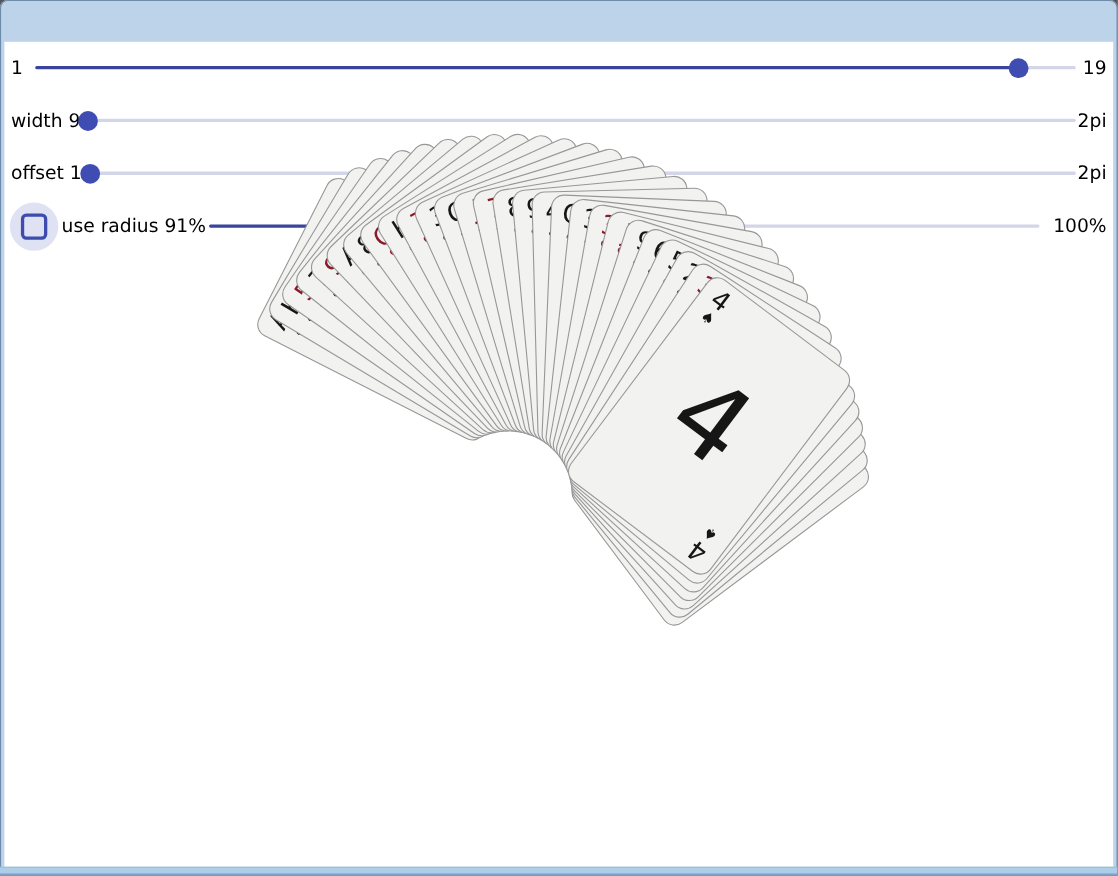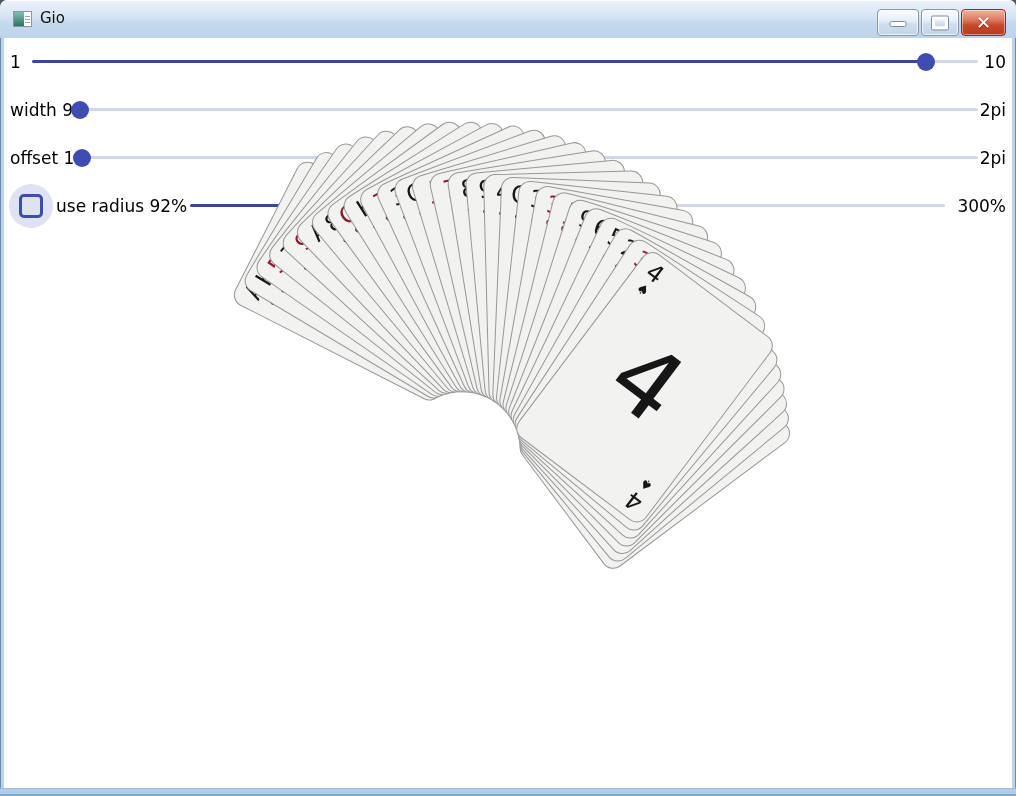--- a/index.html
+++ b/index.html
@@ -73,66 +73,46 @@
     font-size:97px; line-height:97px; font-weight:500;
   }
   .red { color:#8b1a28; }
   .blk { color:#161616; }
 </style>
 </head>
 <body>
 
 <div class="win">
 
-  <div class="titlebar">
-    <div class="app-icon">
-      <div class="pane"></div>
-      <div class="lines">
-          <i></i>
-          <i></i>
-          <i></i>
-        </div>
-    </div>
-    <div class="title-text">Gio</div>
-    <div class="winbtn btn-min">
-      <div class="glyph-min"></div>
-    </div>
-    <div class="winbtn btn-max">
-      <div class="glyph-max"></div>
-    </div>
-    <div class="winbtn btn-close">
-      <div class="glyph-close">✕</div>
-    </div>
-  </div>
 
   <div class="content">
 
     <div class="lbl" style="left:6px; top:14px;">1</div>
     <div class="seg fill" style="left:28px; top:22px; width:894px;"></div>
     <div class="seg rest" style="left:922px; top:22px; width:52px;"></div>
     <div class="thumb" style="left:913px; top:15px;"></div>
-    <div class="rlbl" style="top:14px;">10</div>
+    <div class="rlbl" style="top:14px;">19</div>
 
     <div class="lbl" style="left:6px; top:62px;">width 9</div>
     <div class="seg rest" style="left:76px; top:70px; width:898px;"></div>
     <div class="thumb" style="left:67px; top:63px;"></div>
     <div class="rlbl" style="top:62px;">2pi</div>
 
     <div class="lbl" style="left:6px; top:110px;">offset 1</div>
     <div class="seg rest" style="left:78px; top:118px; width:896px;"></div>
     <div class="thumb" style="left:69px; top:111px;"></div>
     <div class="rlbl" style="top:110px;">2pi</div>
 
     <div class="halo" style="left:5px; top:146px;"></div>
     <div class="cbox" style="left:15px; top:156px;"></div>
-    <div class="lbl" style="left:52px; top:158px;">use radius 92%</div>
+    <div class="lbl" style="left:52px; top:158px;">use radius 91%</div>
     <div class="seg fill" style="left:186px; top:166px; width:377px;"></div>
     <div class="seg rest" style="left:563px; top:166px; width:378px;"></div>
     <div class="thumb" style="left:554px; top:159px;"></div>
-    <div class="rlbl" style="top:158px;">300%</div>
+    <div class="rlbl" style="top:158px;">100%</div>
 
     <div class="fan">
         <div class="card" style="transform: rotate(-63deg); z-index: 10;">
           <div class="ix">
             <span class="r blk">A</span>
             <span class="s blk">♣</span>
           </div>
         </div>
         <div class="card" style="transform: rotate(-59.15deg); z-index: 11;">
           <div class="ix">

